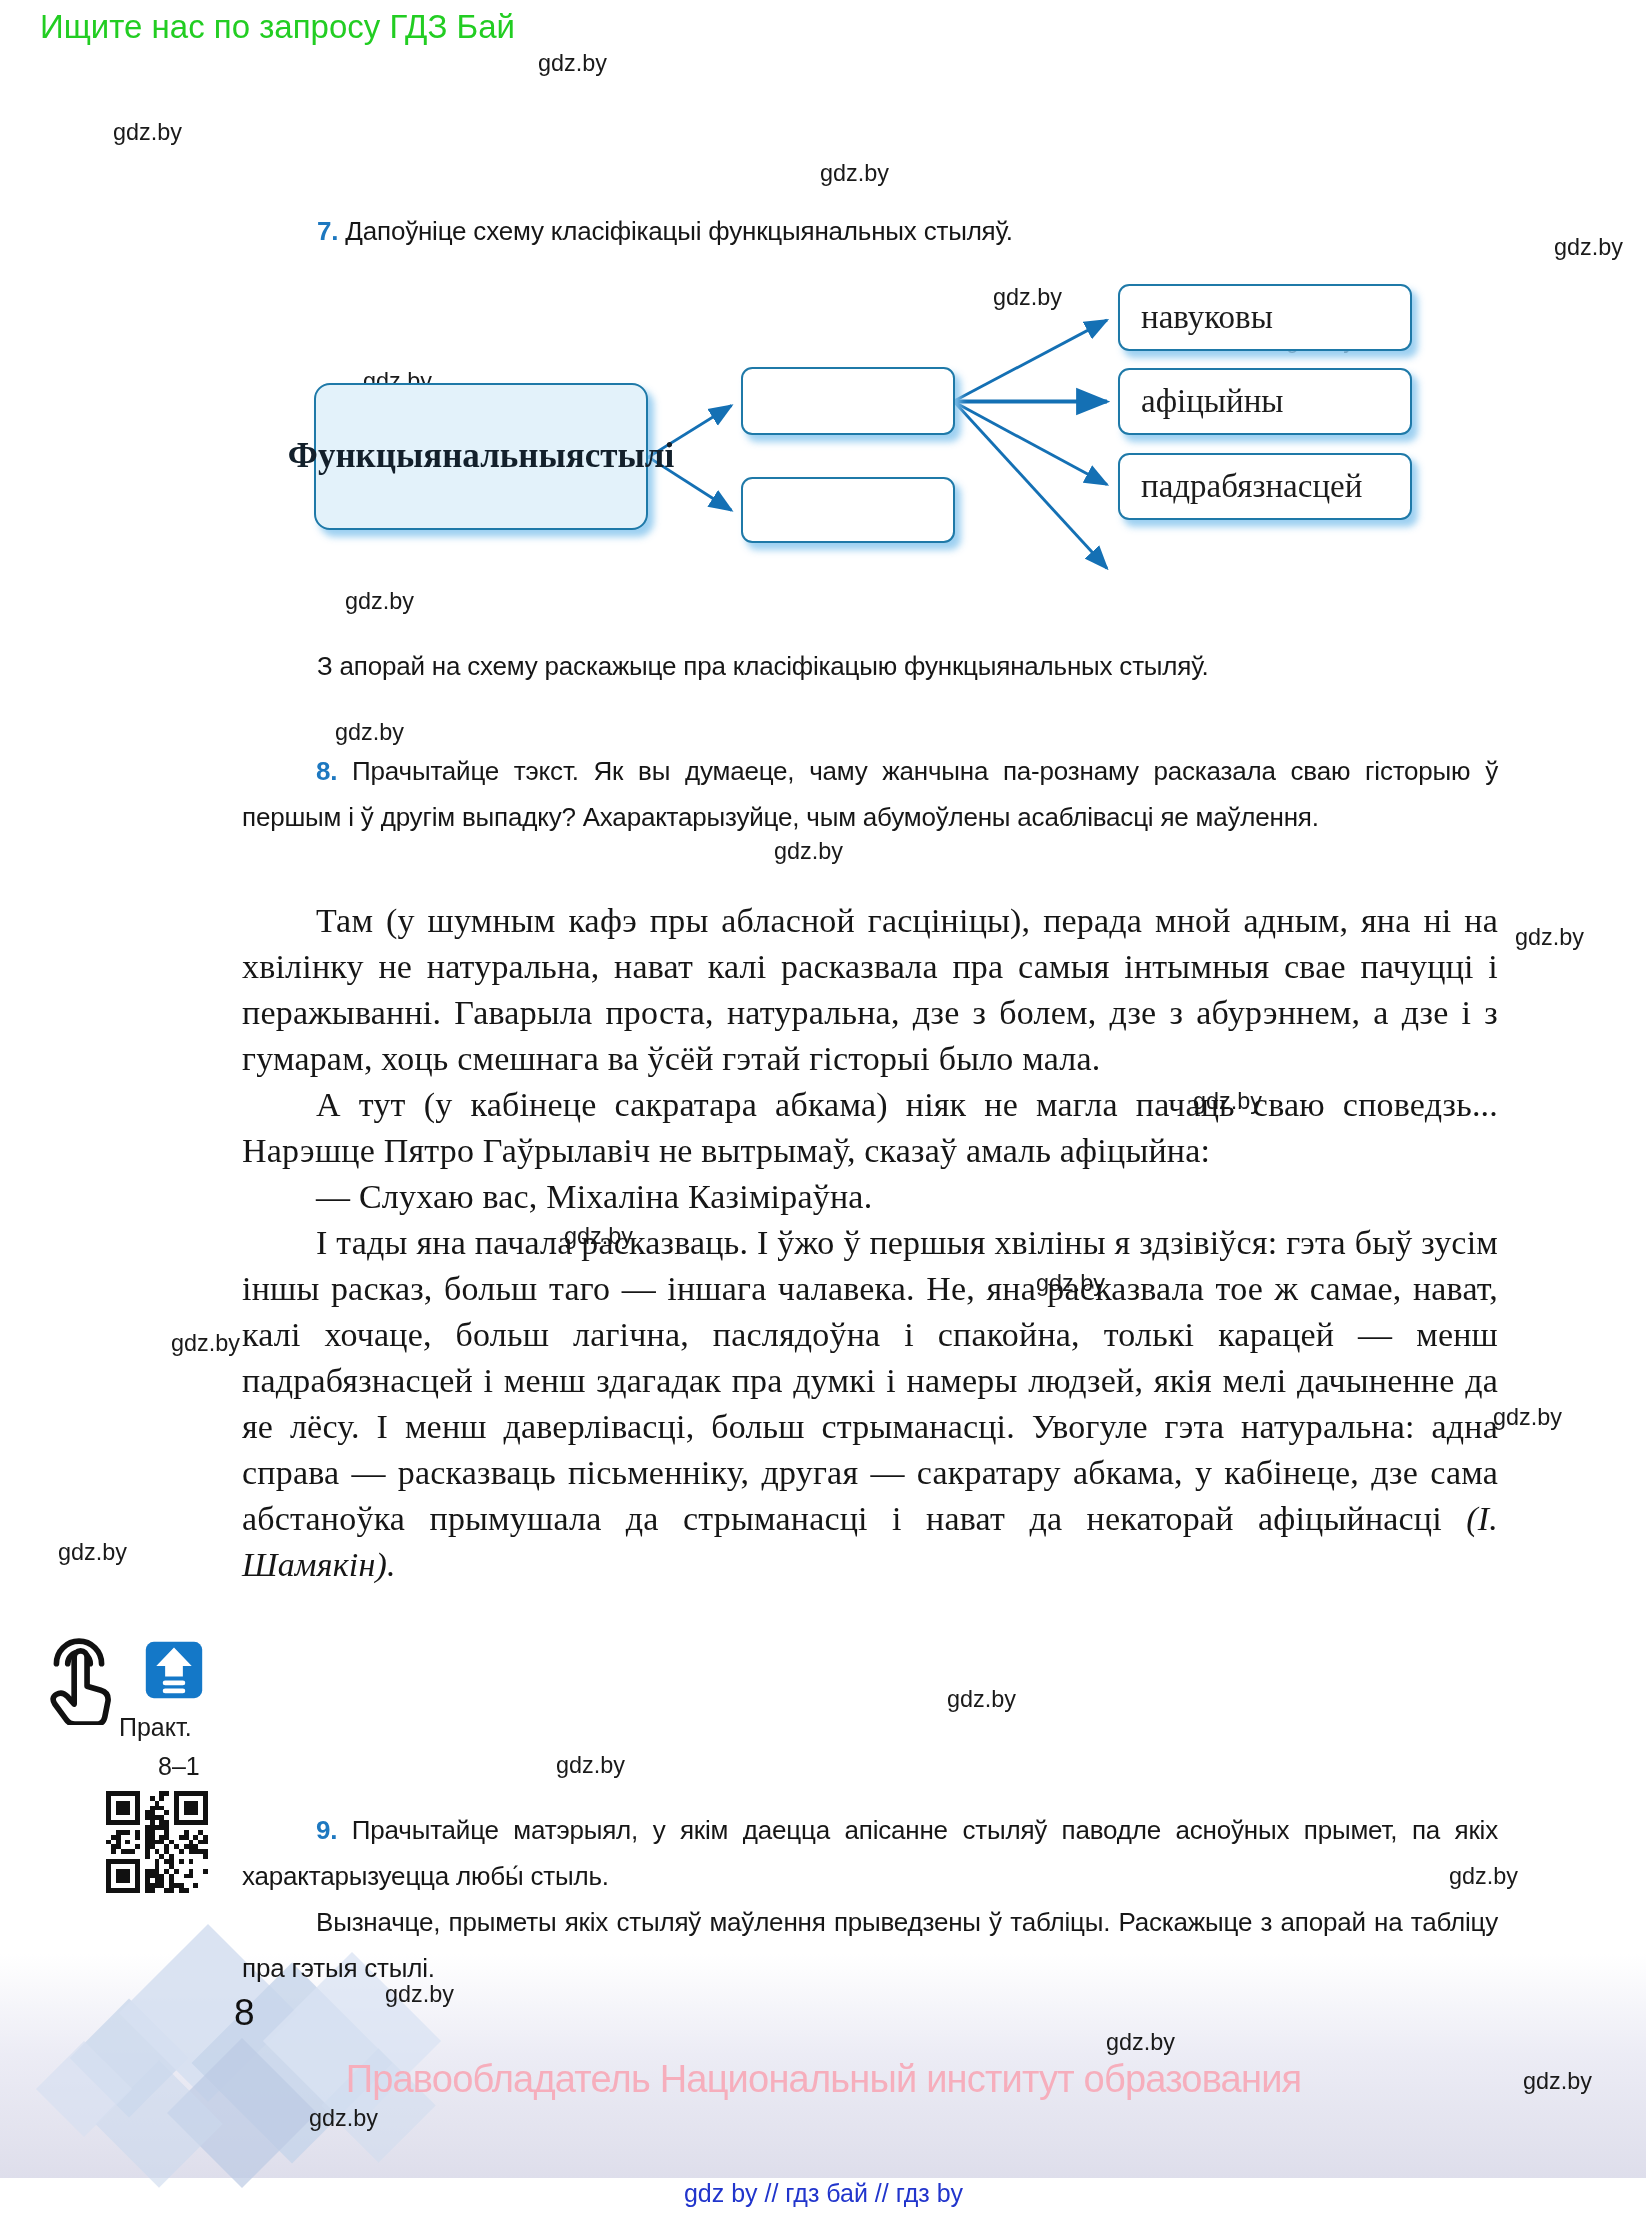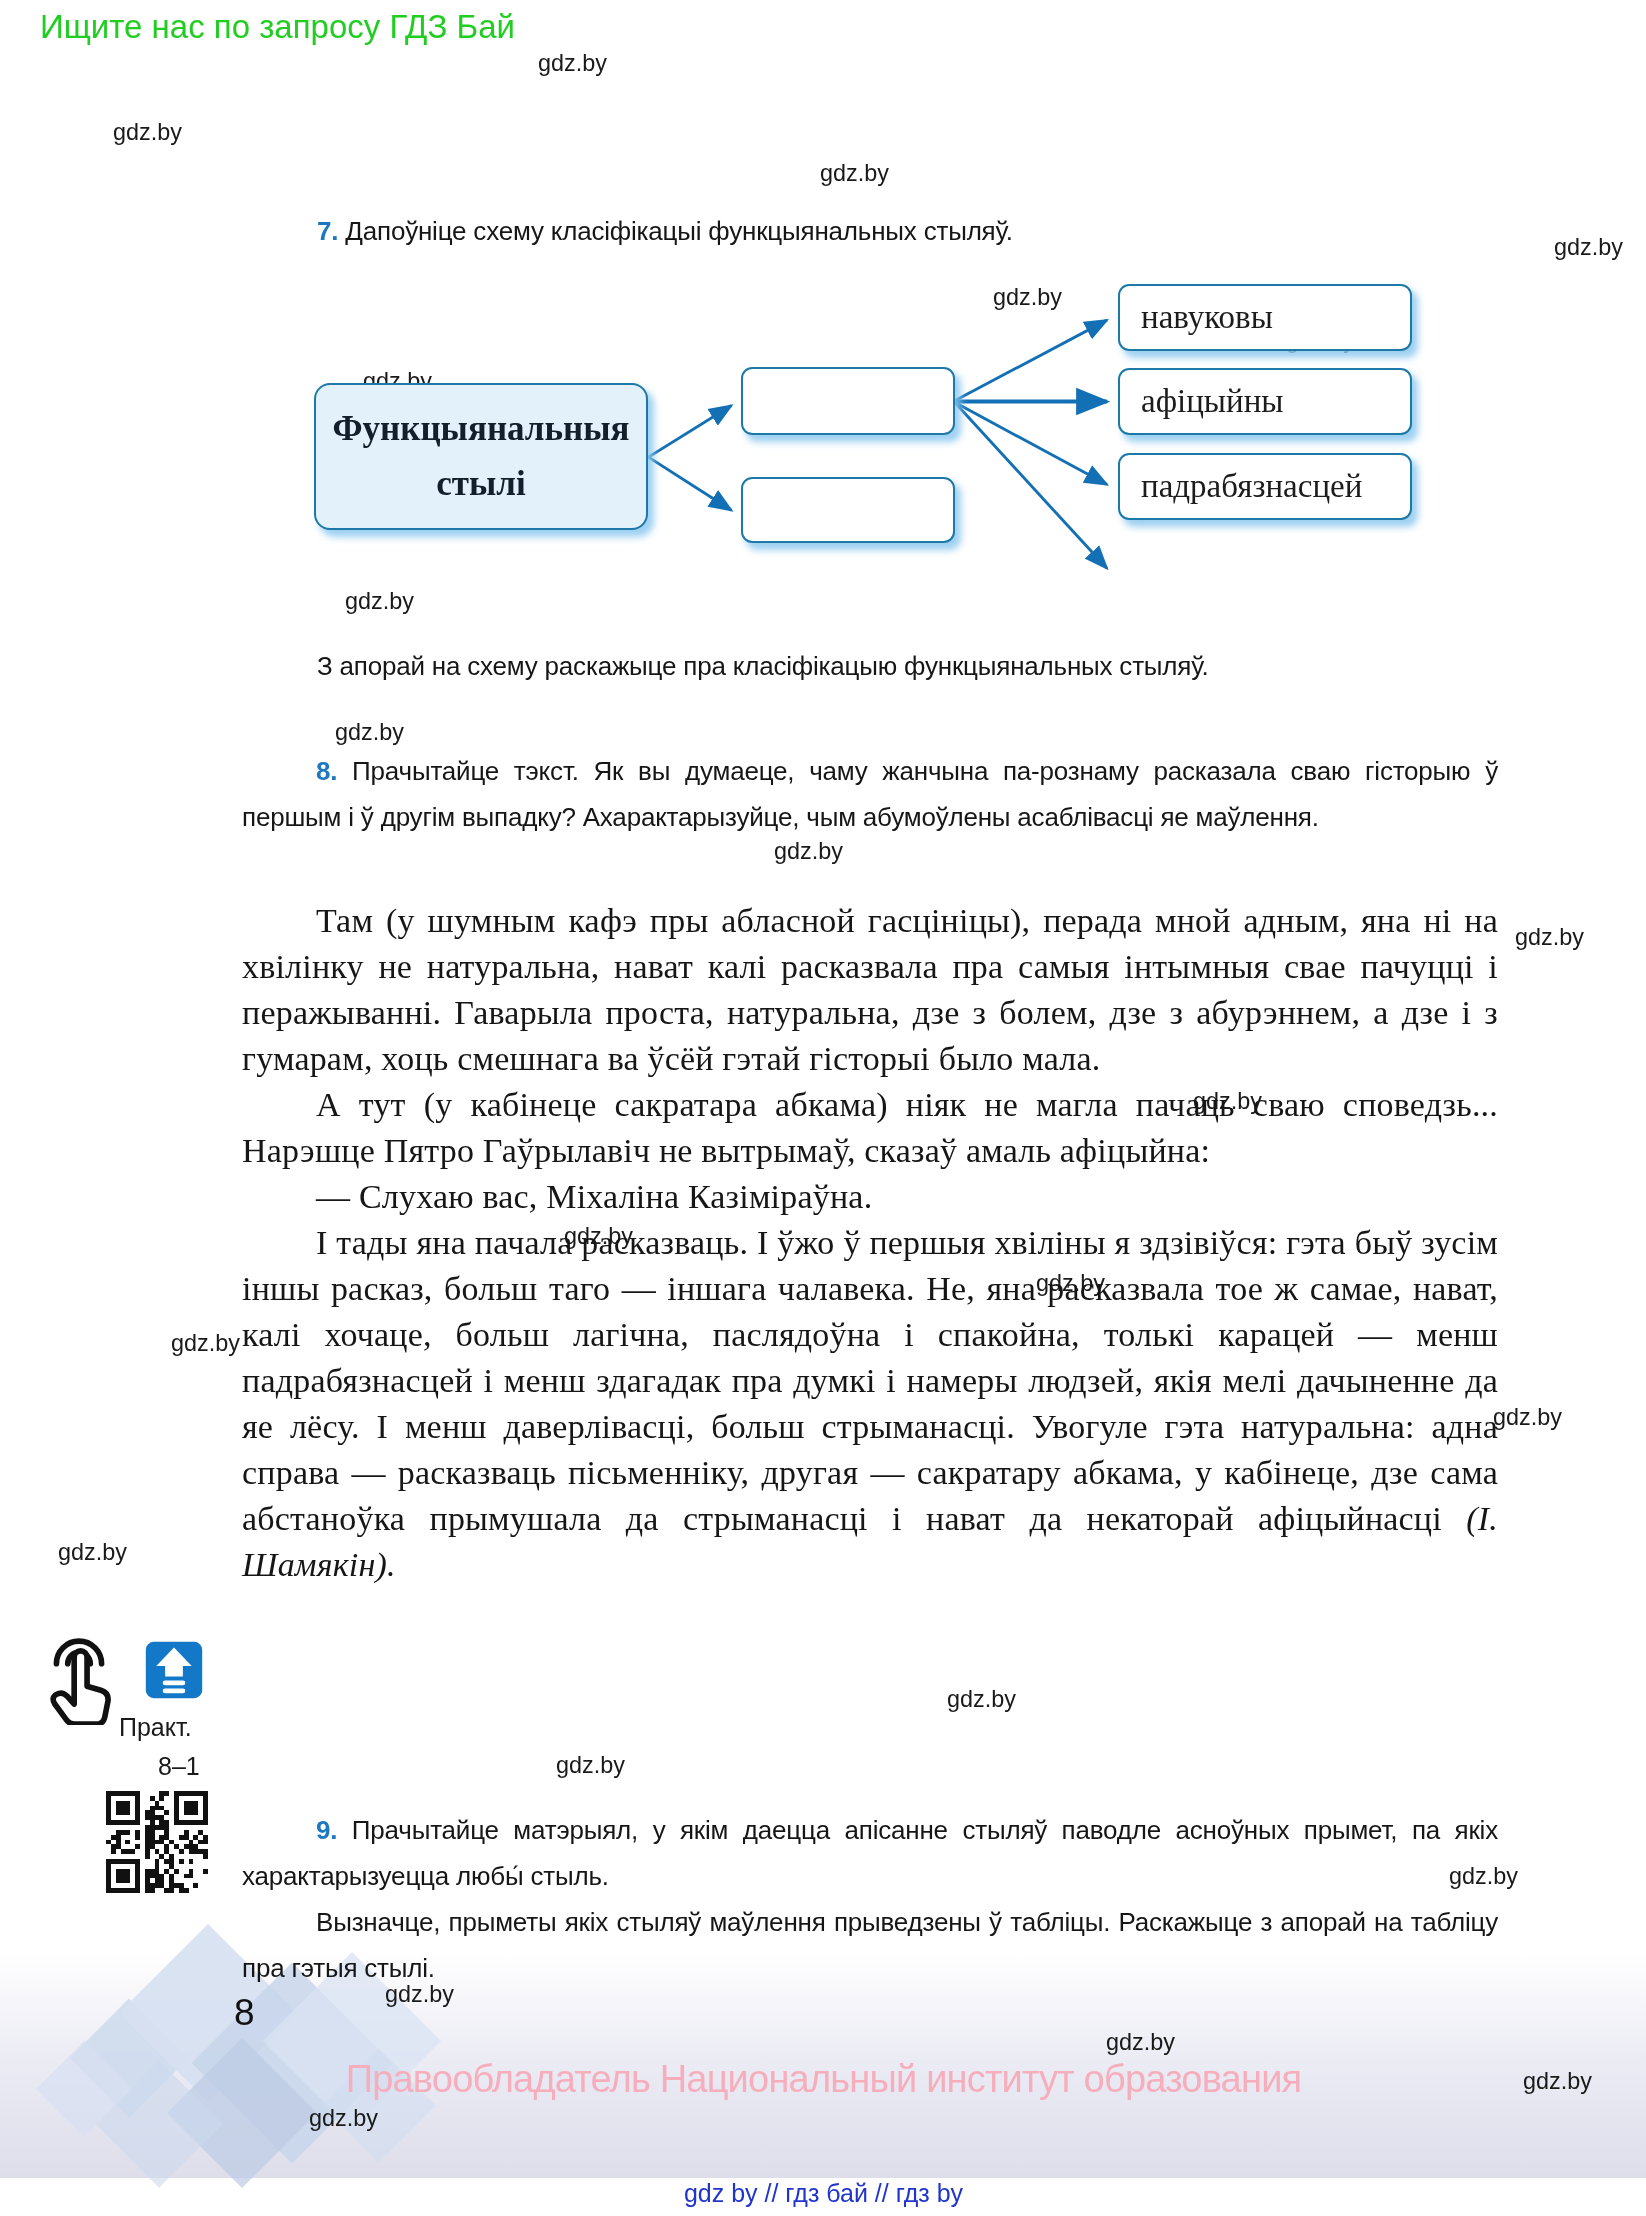--- a/index.html
+++ b/index.html
@@ -15,21 +15,21 @@
   .oneline{white-space:nowrap;text-align:left;}
   .story{font-family:"Liberation Serif",serif;font-size:34px;line-height:46px;
          text-align:justify;letter-spacing:0.2px;}
   .story p{margin:0;text-indent:74px;}
   .diagram{position:absolute;left:314px;top:278px;width:1104px;height:347px;}
   .dgsvg{position:absolute;left:0;top:0;}
   .box{position:absolute;background:#fff;border:2.4px solid #1e79a8;border-radius:11.3px;
        box-shadow:5.6px 6.4px 7.3px rgba(140,200,238,.85);box-sizing:border-box;}
   .leaf{display:flex;align-items:center;padding-left:21px;
         font-family:"Liberation Serif",serif;font-size:33px;color:#1c1c1c;}
-  .root{display:flex;flex-direction:column;justify-content:center;align-items:center;
+  .root{display:flex;flex-direction:row;justify-content:center;align-items:center;
         background:#e3f2fa;border-radius:16px;font-family:"Liberation Serif",serif;
         font-weight:bold;font-size:35px;line-height:1.55;color:#13202b;}
   .band{position:absolute;left:0;top:1954px;width:100%;height:224px;
         background:linear-gradient(180deg,#ffffff 0%,#ececf5 45%,#dedeeb 100%);}
   .diamond{position:absolute;transform:rotate(45deg);}
   .pagenum{position:absolute;left:234px;top:1992px;font-size:37px;color:#111;}
   .copyright{position:absolute;left:0;top:2058px;width:100%;text-align:center;
              font-size:38px;letter-spacing:-0.8px;}
   .links{position:absolute;left:0;top:2179px;width:100%;text-align:center;
          font-size:25px;}

